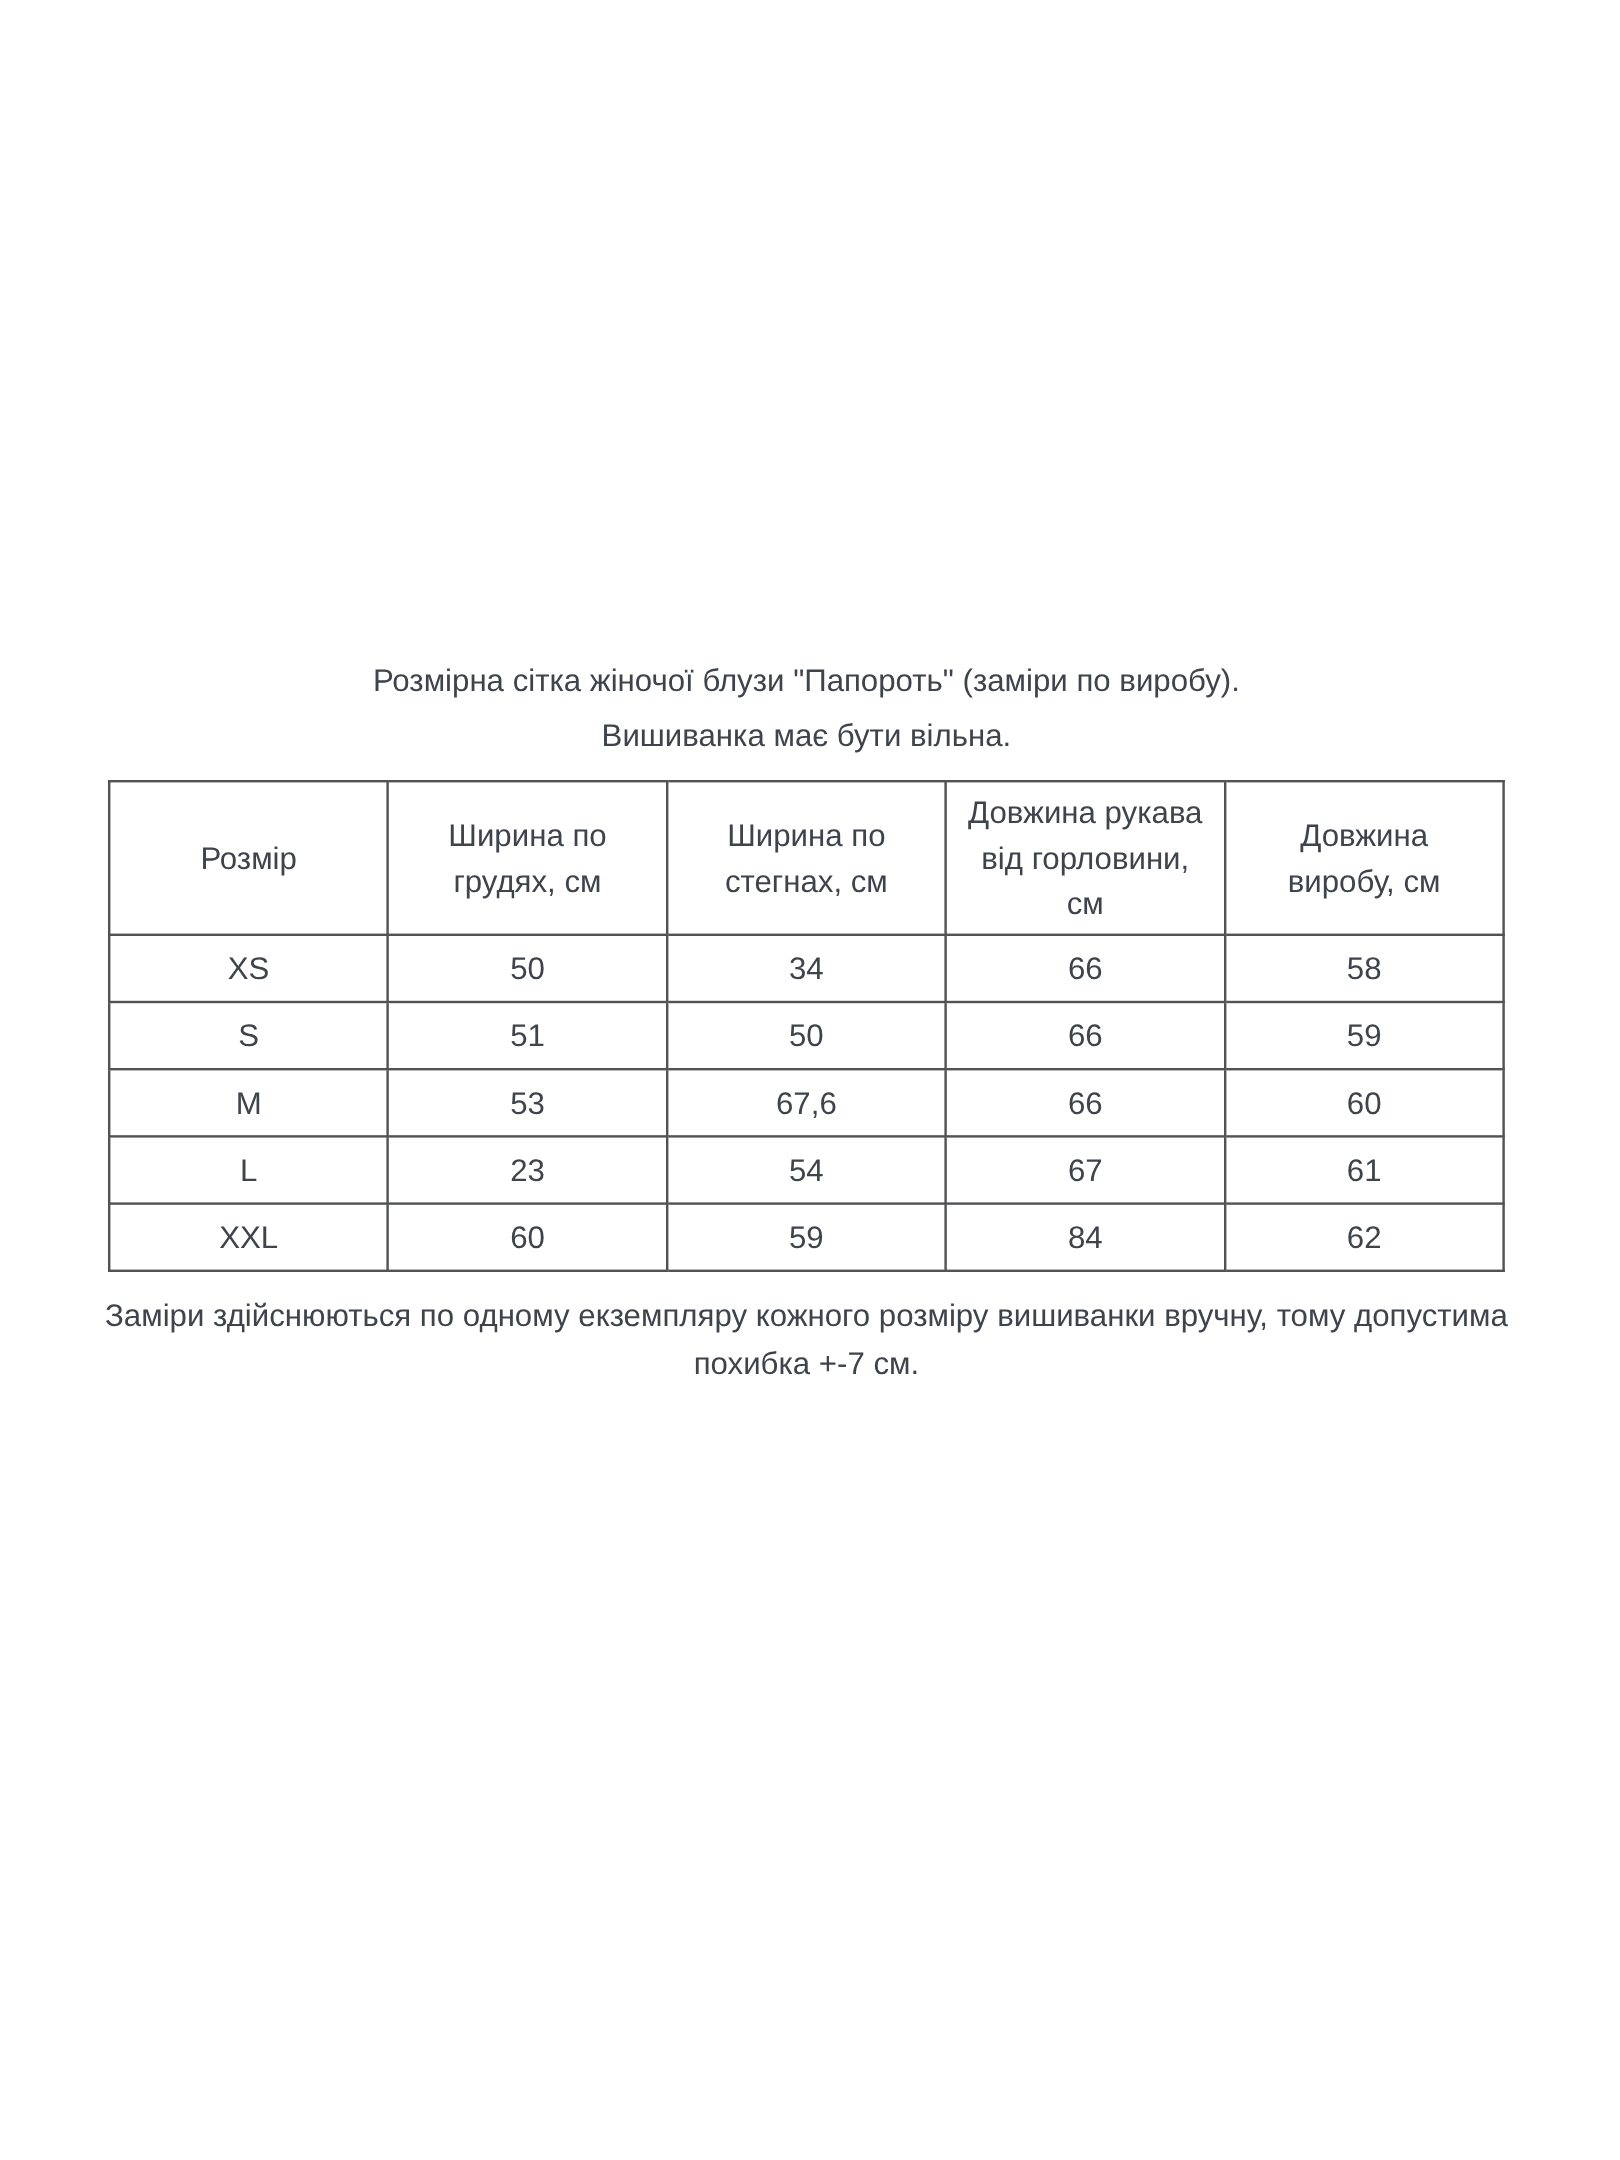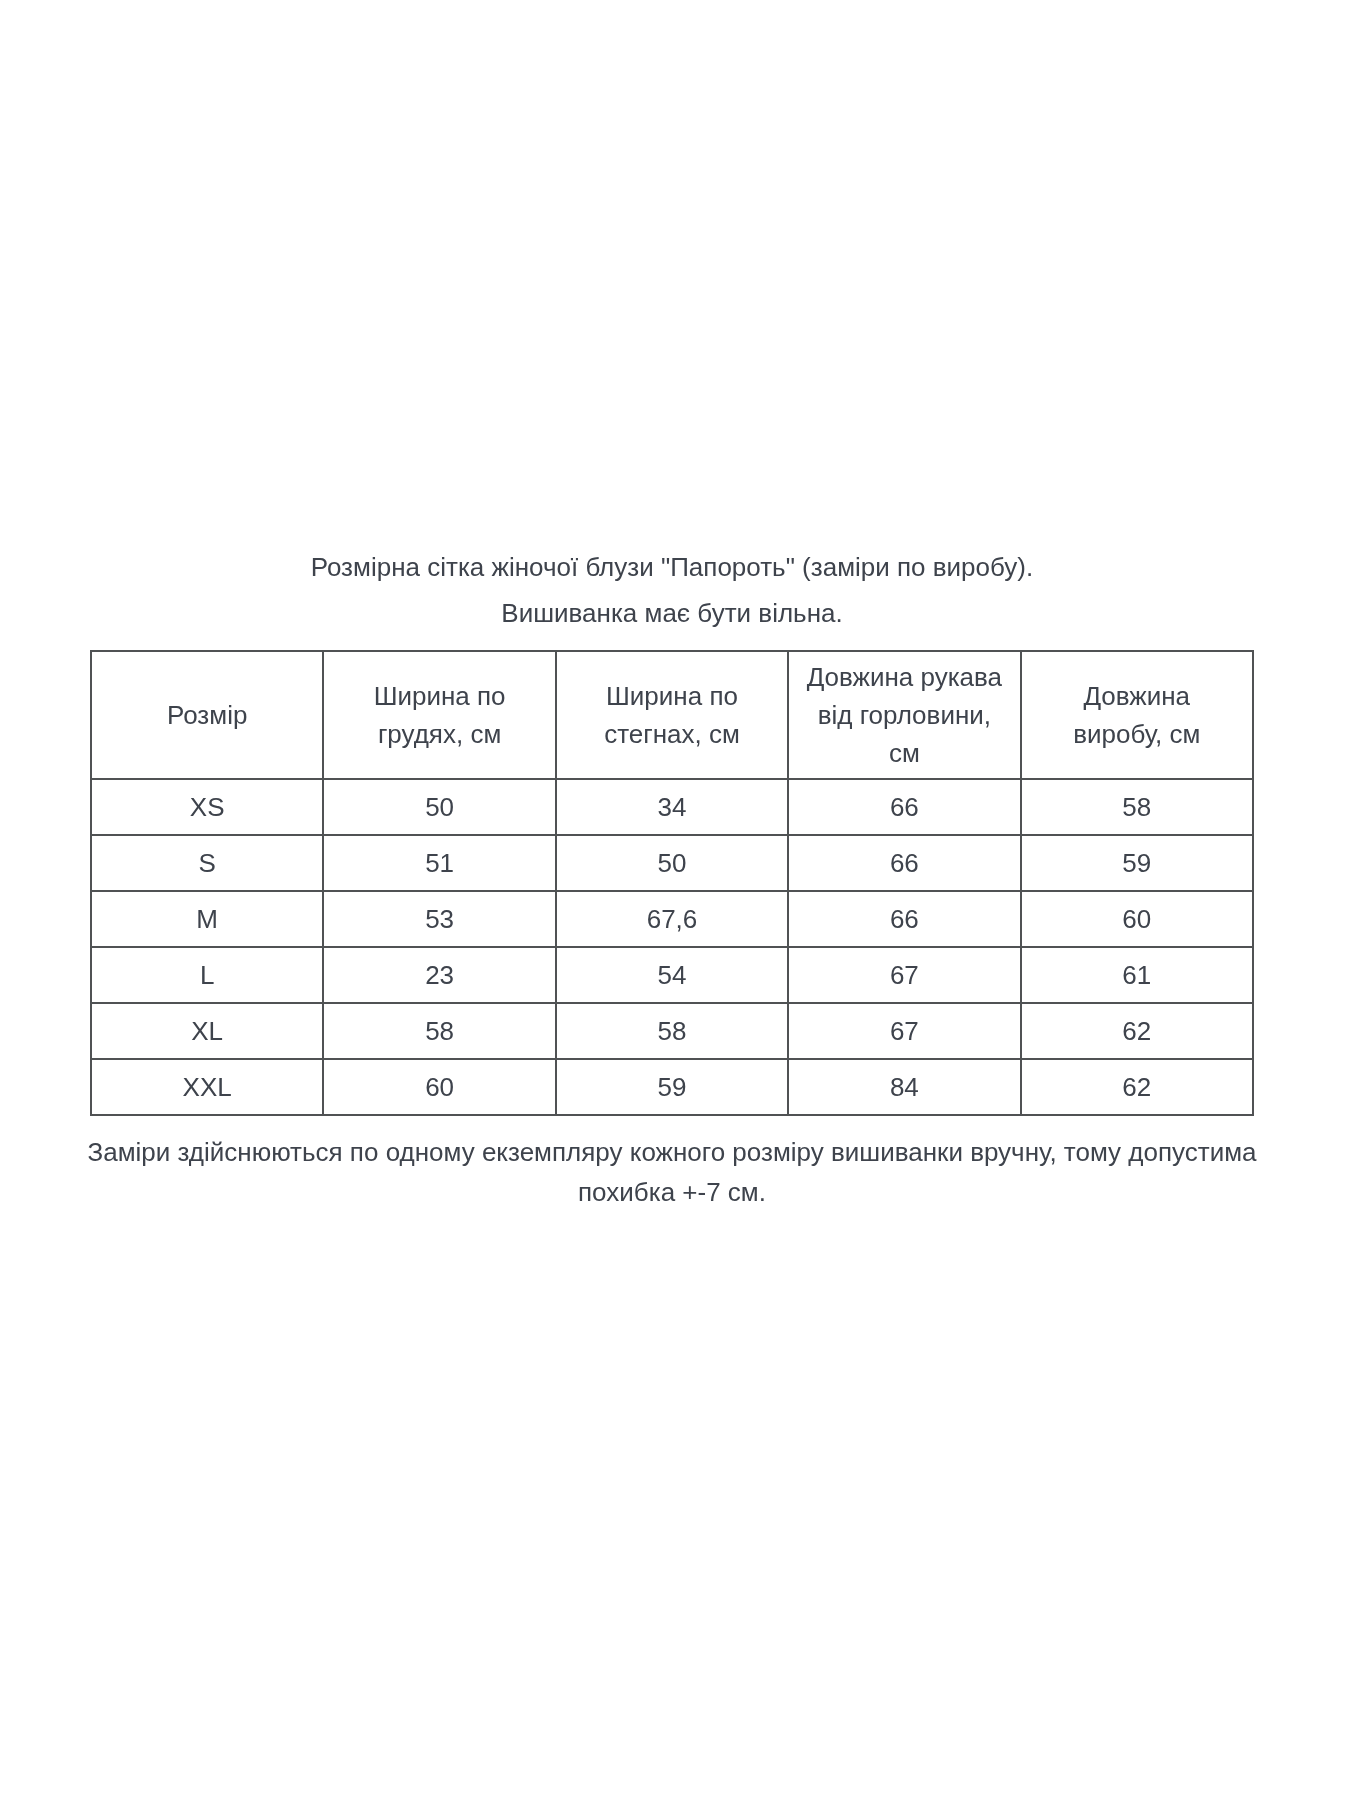--- a/index.html
+++ b/index.html
@@ -113,27 +113,20 @@
         <td>60</td>
       </tr>
       <tr>
         <td>L</td>
         <td>23</td>
         <td>54</td>
         <td>67</td>
         <td>61</td>
       </tr>
       <tr>
-        <td>XL</td>
-        <td>58</td>
-        <td>58</td>
-        <td>67</td>
-        <td>62</td>
-      </tr>
-      <tr>
         <td>XXL</td>
         <td>60</td>
         <td>59</td>
         <td>84</td>
         <td>62</td>
       </tr>
     </tbody>
   </table>
 
   <div class="footnote">Заміри здійснюються  по одному екземпляру кожного розміру вишиванки вручну, тому допустима

